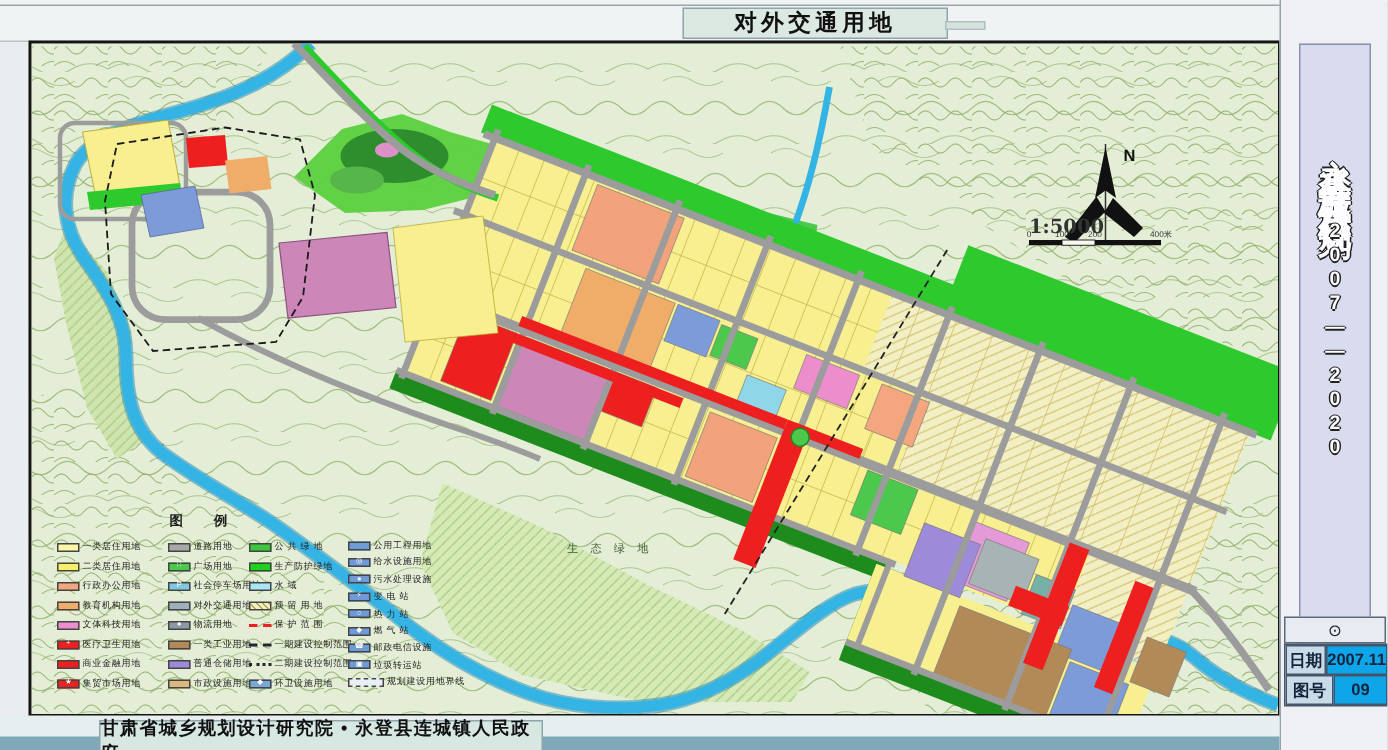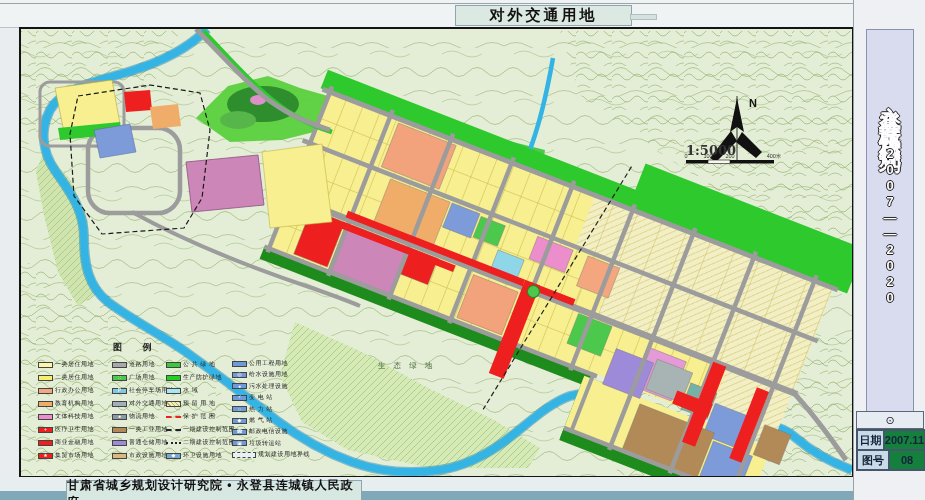--- a/index.html
+++ b/index.html
@@ -38,21 +38,21 @@
               letter-spacing:1px;color:#fdfdff;margin-top:8px;
               text-shadow:1px 0 #222,-1px 0 #222,0 1px #222,0 -1px #222;}
   .stamp-box{position:absolute;left:2px;top:411px;width:68px;height:18px;background:#e6ecf2;
              border:1px solid #5a6a78;display:flex;align-items:center;justify-content:center;
              font-size:11px;color:#223;}
   .info-table{position:absolute;left:2px;top:429px;width:70px;height:42px;border:1px solid #45566a;}
   .info-row{display:flex;height:50%;}
   .info-cell{display:flex;align-items:center;justify-content:center;font-weight:bold;
              font-size:11px;color:#15233a;border:0.5px solid #45566a;}
   .info-cell.lab{width:32px;background:#c9dbe8;}
-  .info-cell.val{flex:1;background:#15803d;}
+  .info-cell.val{flex:1;background:#0ea5e9;}
   .footer-strip{position:absolute;left:0;top:477px;width:853px;height:23px;background:#e7eef0;}
   .bottom-band{position:absolute;left:0;top:491px;width:853px;height:9px;background:#7fa9b8;}
   .credit-box{position:absolute;left:66px;top:3px;width:296px;height:27px;background:#d7e7e1;
               border:1px solid #8fa5ad;display:flex;align-items:center;justify-content:center;
               font-weight:bold;font-size:12px;letter-spacing:1px;color:#111;z-index:2;}
 </style>
 </head>
 <body>
 
 <div class="page">
@@ -435,21 +435,21 @@
       <div class="vert-years">2007——2020</div>
     </div>
     <div class="stamp-box">⊙</div>
     <div class="info-table">
       <div class="info-row">
         <div class="info-cell lab">日期</div>
         <div class="info-cell val">2007.11</div>
       </div>
       <div class="info-row">
         <div class="info-cell lab">图号</div>
-        <div class="info-cell val">08</div>
+        <div class="info-cell val">09</div>
       </div>
     </div>
   </div>
 
   <div class="footer-strip">
     <div class="credit-box">甘肃省城乡规划设计研究院 • 永登县连城镇人民政府</div>
   </div>
   <div class="bottom-band"></div>
 </div>
 

